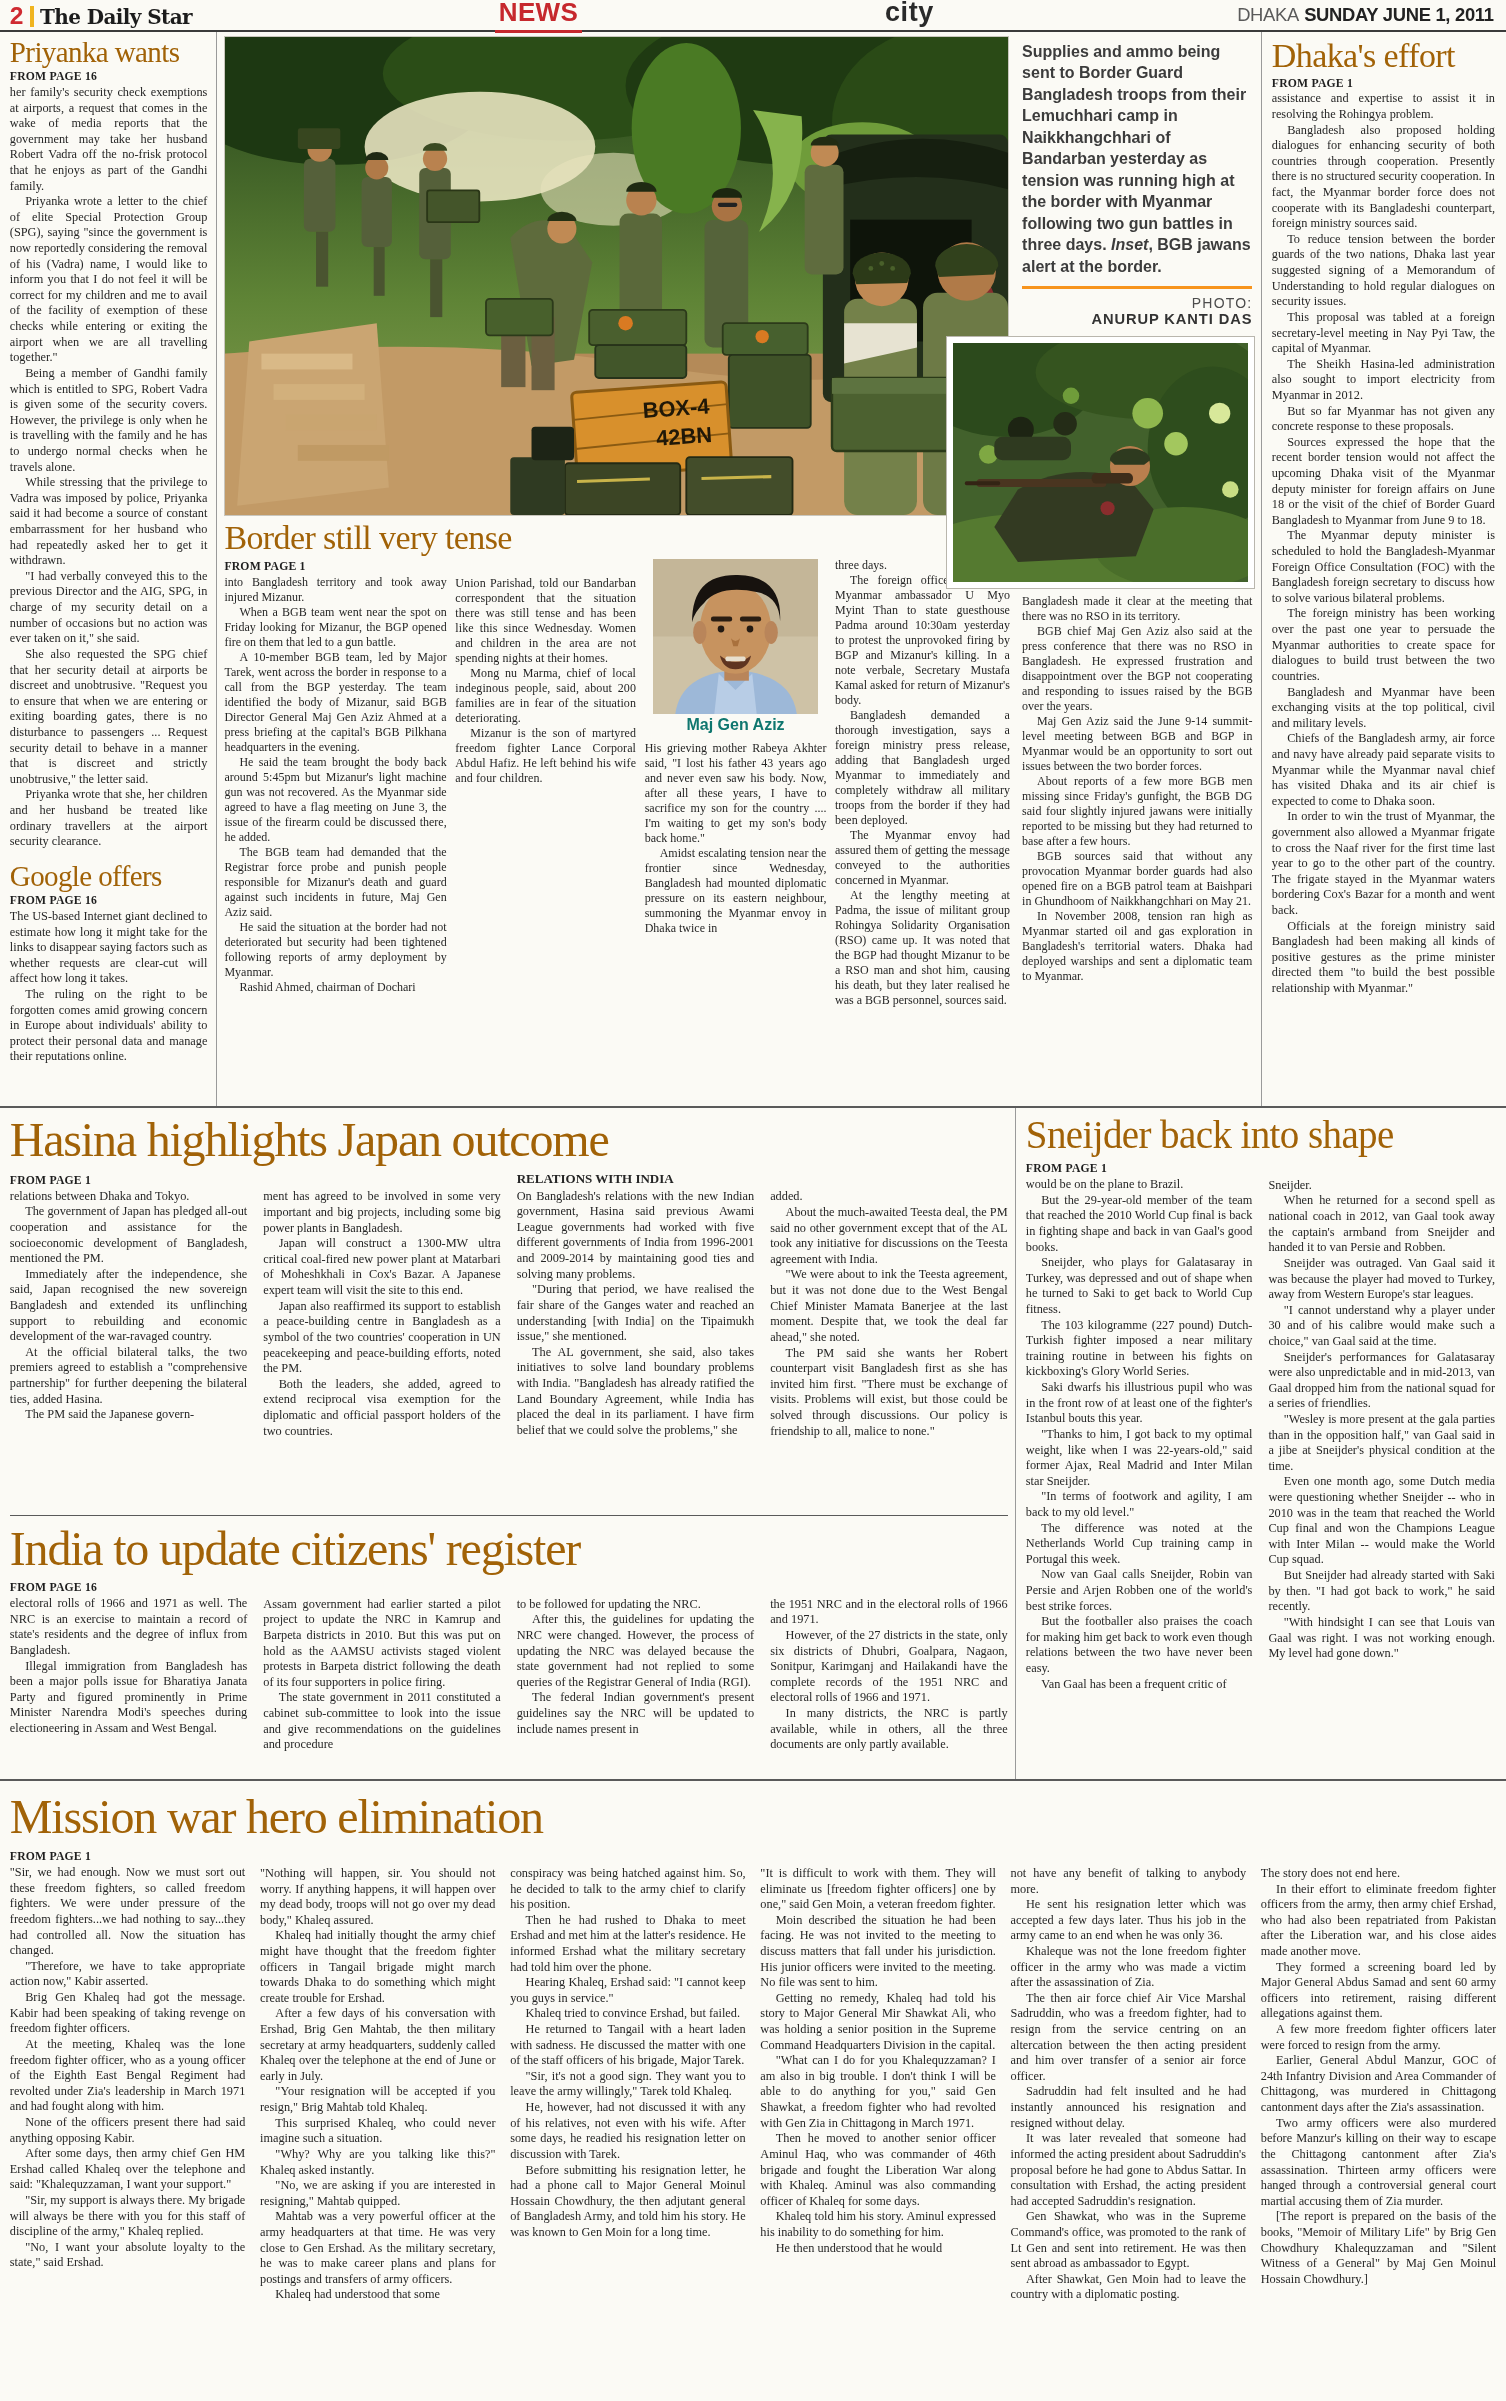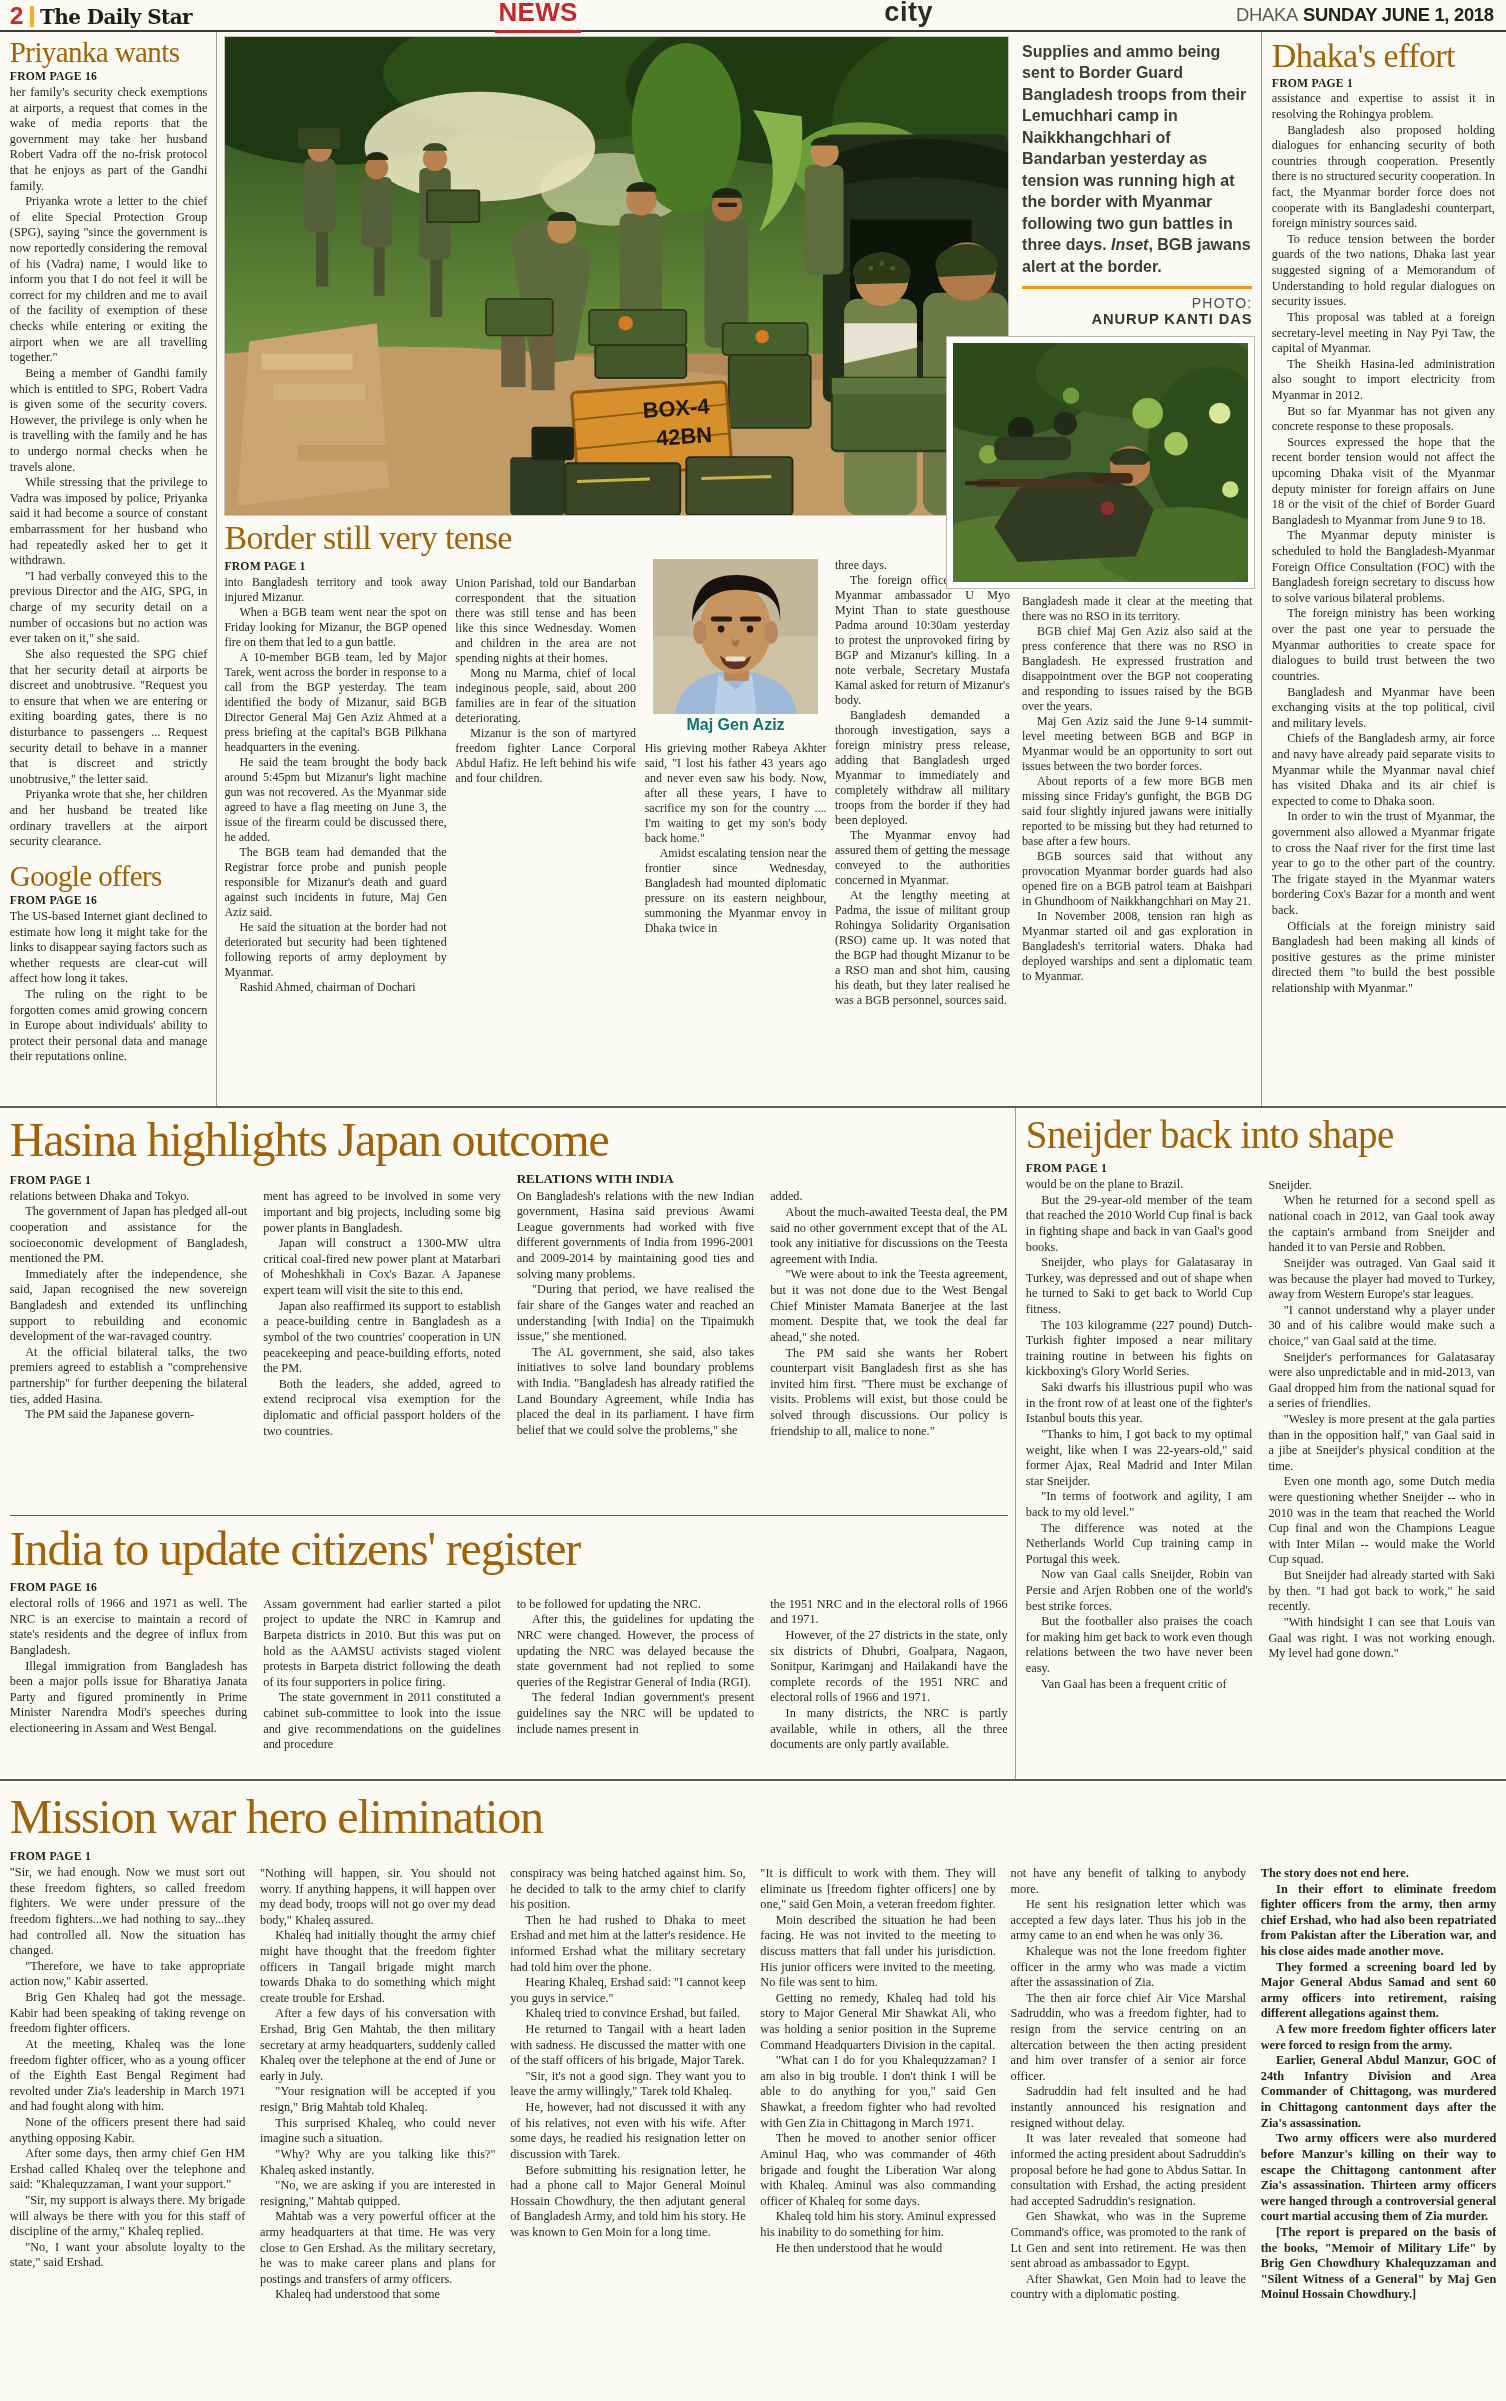--- a/index.html
+++ b/index.html
@@ -86,21 +86,21 @@
   <div class="masthead">
     <div class="mh-left">
       <span class="pageno">2</span>
       <span class="ybar"></span>
       <span class="logo">The Daily Star</span>
     </div>
     <span class="news">NEWS</span>
     <span class="city">city</span>
     <span class="dateline">
       <span class="d1">DHAKA</span>
-      <span class="d2">SUNDAY JUNE 1, 2018</span>
+      <span class="d2">SUNDAY JUNE 1, 2011</span>
     </span>
   </div>
 
   <div class="band1">
 
     <div class="colL">
       <h1 class="hl hl-sm">Priyanka wants</h1>
       <div class="kicker">FROM PAGE 16</div>
       <div class="body">
           <p>her family's security check exemptions at airports, a request that comes in the wake of media reports that the government may take her husband Robert Vadra off the no-frisk protocol that he enjoys as part of the Gandhi family.</p>
@@ -517,21 +517,21 @@
             <p>He sent his resignation letter which was accepted a few days later. Thus his job in the army came to an end when he was only 36.</p>
             <p>Khaleque was not the lone freedom fighter officer in the army who was made a victim after the assassination of Zia.</p>
             <p>The then air force chief Air Vice Marshal Sadruddin, who was a freedom fighter, had to resign from the service centring on an altercation between the then acting president and him over transfer of a senior air force officer.</p>
             <p>Sadruddin had felt insulted and he had instantly announced his resignation and resigned without delay.</p>
             <p>It was later revealed that someone had informed the acting president about Sadruddin's proposal before he had gone to Abdus Sattar. In consultation with Ershad, the acting president had accepted Sadruddin's resignation.</p>
             <p>Gen Shawkat, who was in the Supreme Command's office, was promoted to the rank of Lt Gen and sent into retirement. He was then sent abroad as ambassador to Egypt.</p>
             <p>After Shawkat, Gen Moin had to leave the country with a diplomatic posting.</p>
           </div>
       </div>
       <div class="col">
-        <div class="body" style="padding-top:18px;font-weight:bold;">
+        <div class="body" style="padding-top:18px;">
             <p>The story does not end here.</p>
             <p>In their effort to eliminate freedom fighter officers from the army, then army chief Ershad, who had also been repatriated from Pakistan after the Liberation war, and his close aides made another move.</p>
             <p>They formed a screening board led by Major General Abdus Samad and sent 60 army officers into retirement, raising different allegations against them.</p>
             <p>A few more freedom fighter officers later were forced to resign from the army.</p>
             <p>Earlier, General Abdul Manzur, GOC of 24th Infantry Division and Area Commander of Chittagong, was murdered in Chittagong cantonment days after the Zia's assassination.</p>
             <p>Two army officers were also murdered before Manzur's killing on their way to escape the Chittagong cantonment after Zia's assassination. Thirteen army officers were hanged through a controversial general court martial accusing them of Zia murder.</p>
             <p>[The report is prepared on the basis of the books, "Memoir of Military Life" by Brig Gen Chowdhury Khalequzzaman and "Silent Witness of a General" by Maj Gen Moinul Hossain Chowdhury.]</p>
           </div>
       </div>
     </div>

